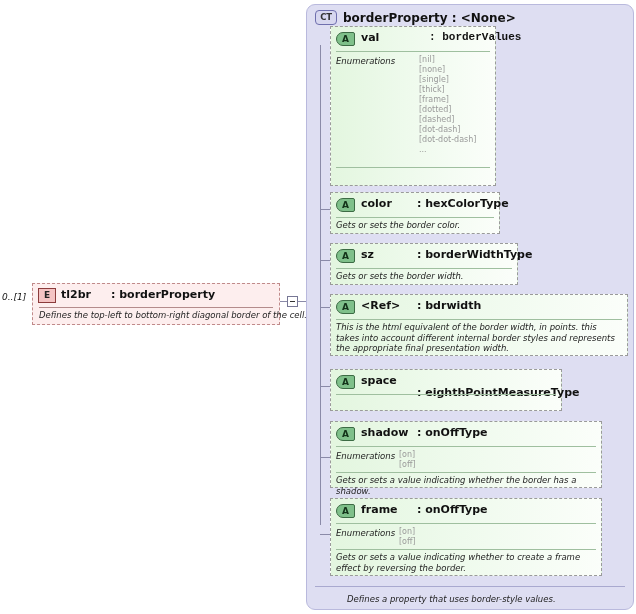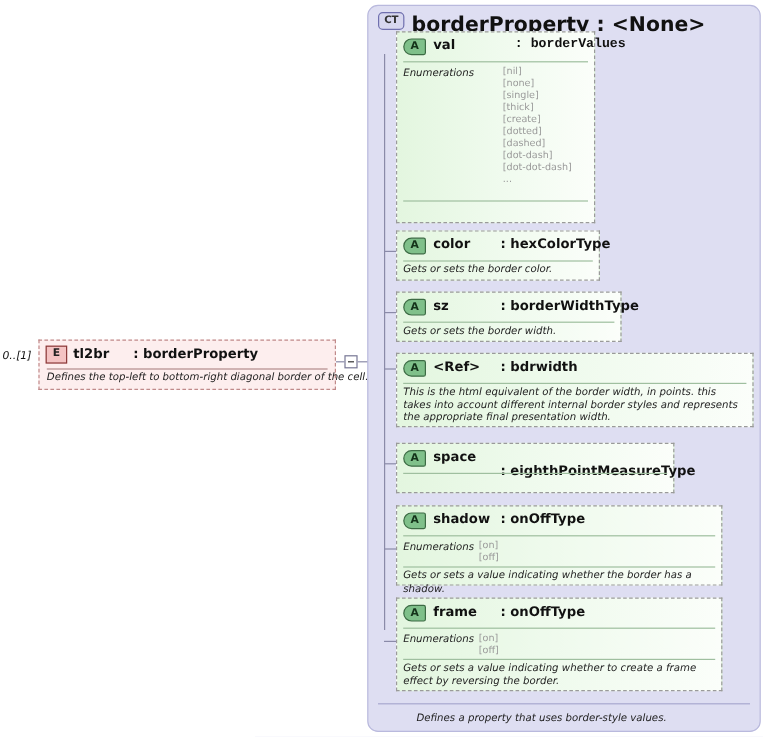--- a/index.html
+++ b/index.html
@@ -76,21 +76,21 @@
   #ct-head{position:absolute;left:8px;top:5px;height:18px;}
   .ct-icon{
     position:absolute;left:0;top:0;width:22px;height:15px;
     background:#d7d7ef;border:1px solid #6f6fae;border-radius:4px;
     box-sizing:border-box;
     font-size:8.5px;font-weight:bold;color:#333;
     text-align:center;line-height:13px;letter-spacing:-.3px;
   }
   #ct-title{
     position:absolute;left:28px;top:1px;
-    font-size:17px;font-weight:bold;color:#111;white-space:nowrap;
+    font-size:12px;font-weight:bold;color:#111;white-space:nowrap;
   }
   #ct-rule{
     position:absolute;left:8px;right:8px;bottom:22px;height:0;
     border-top:1px solid #a9a9cf;
   }
   #ct-doc{
     position:absolute;left:8px;bottom:5px;
     font-size:8.5px;font-style:italic;color:#222;white-space:nowrap;margin-left:32px;
   }
 
@@ -181,21 +181,21 @@
     <div class="a-icon">A</div>
     <div class="a-name">val</div>
     <div class="a-type" style="left:98px;font-family:Liberation Mono, monospace;">: borderValues</div>
     <div class="a-rule" style="top:24px;"></div>
     <div class="a-enum-label" style="top:29px;">Enumerations</div>
     <div class="a-enum-list" style="left:68px;top:28px;padding-left:20px;">
       <div>[nil]</div>
       <div>[none]</div>
       <div>[single]</div>
       <div>[thick]</div>
-      <div>[create]</div>
+      <div>[frame]</div>
       <div>[dotted]</div>
       <div>[dashed]</div>
       <div>[dot-dash]</div>
       <div>[dot-dot-dash]</div>
       <div>...</div>
     </div>
     <div class="a-rule" style="top:140px;"></div>
     <div class="a-doc" style="top:144px;margin-top:48px;">Gets or sets border-style values.</div>
   </div>
 

